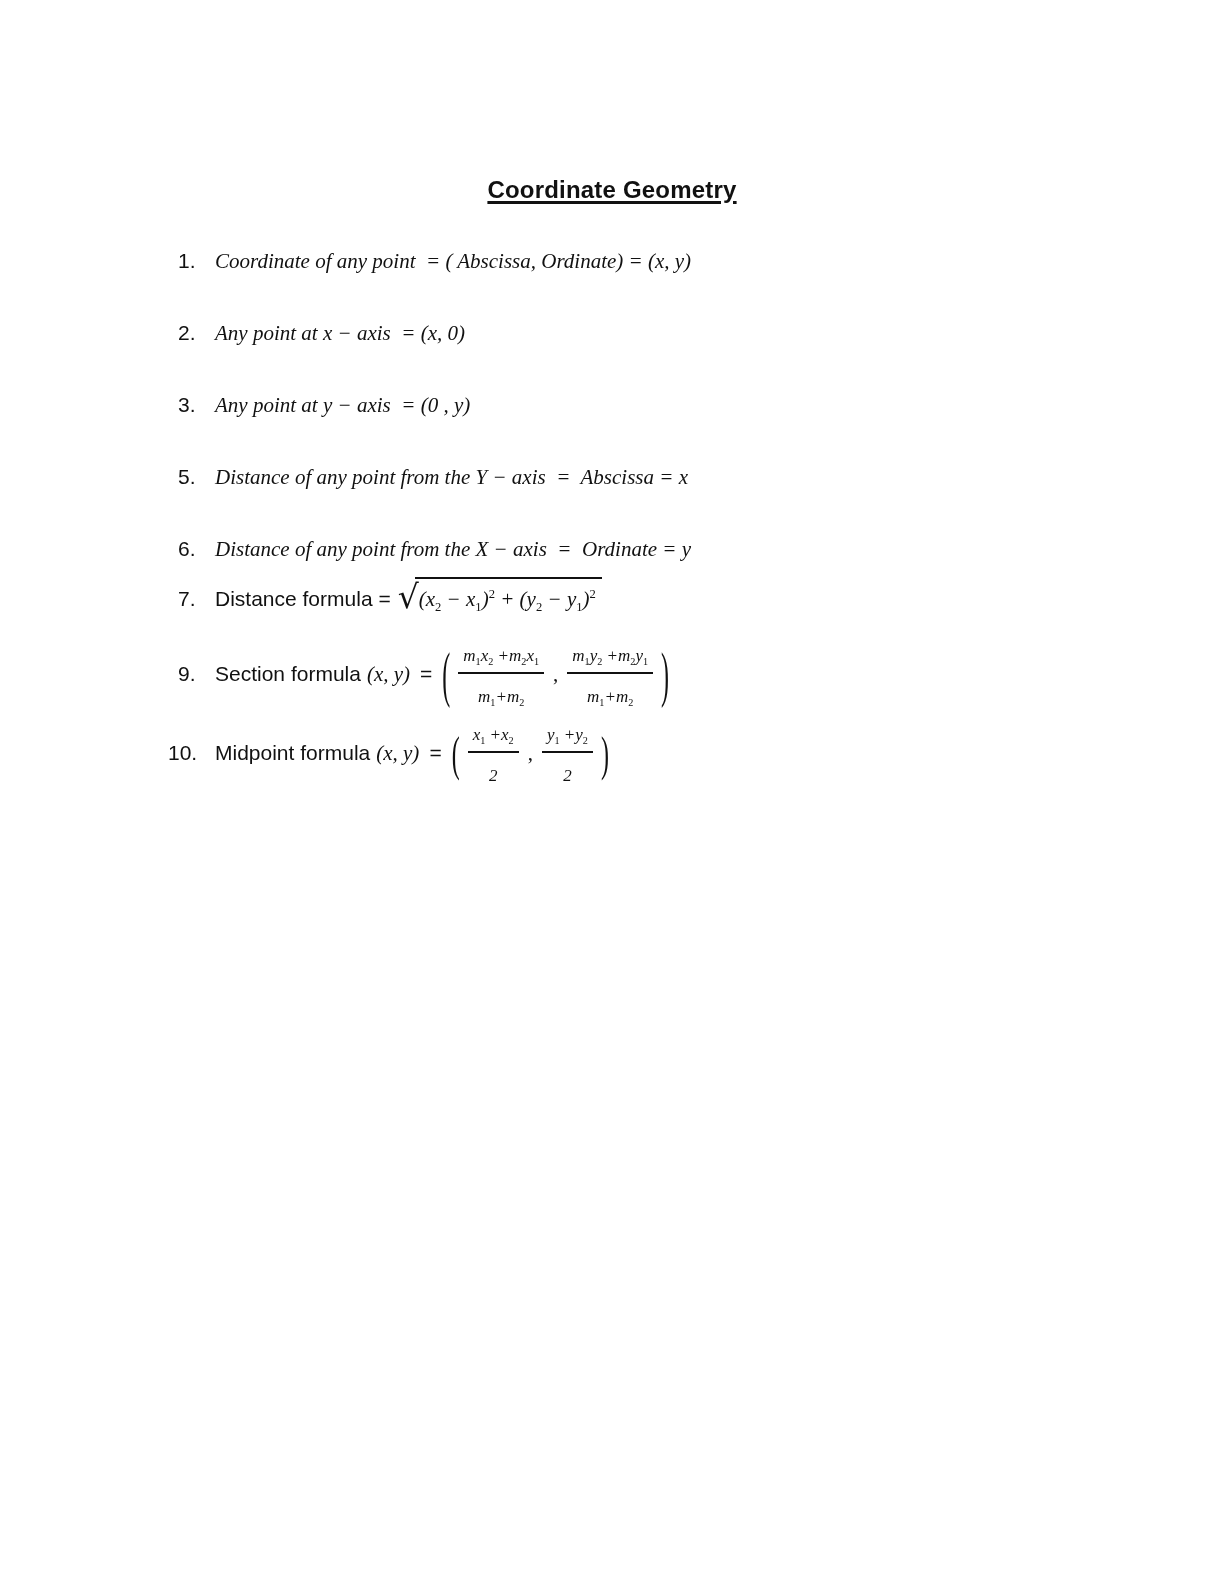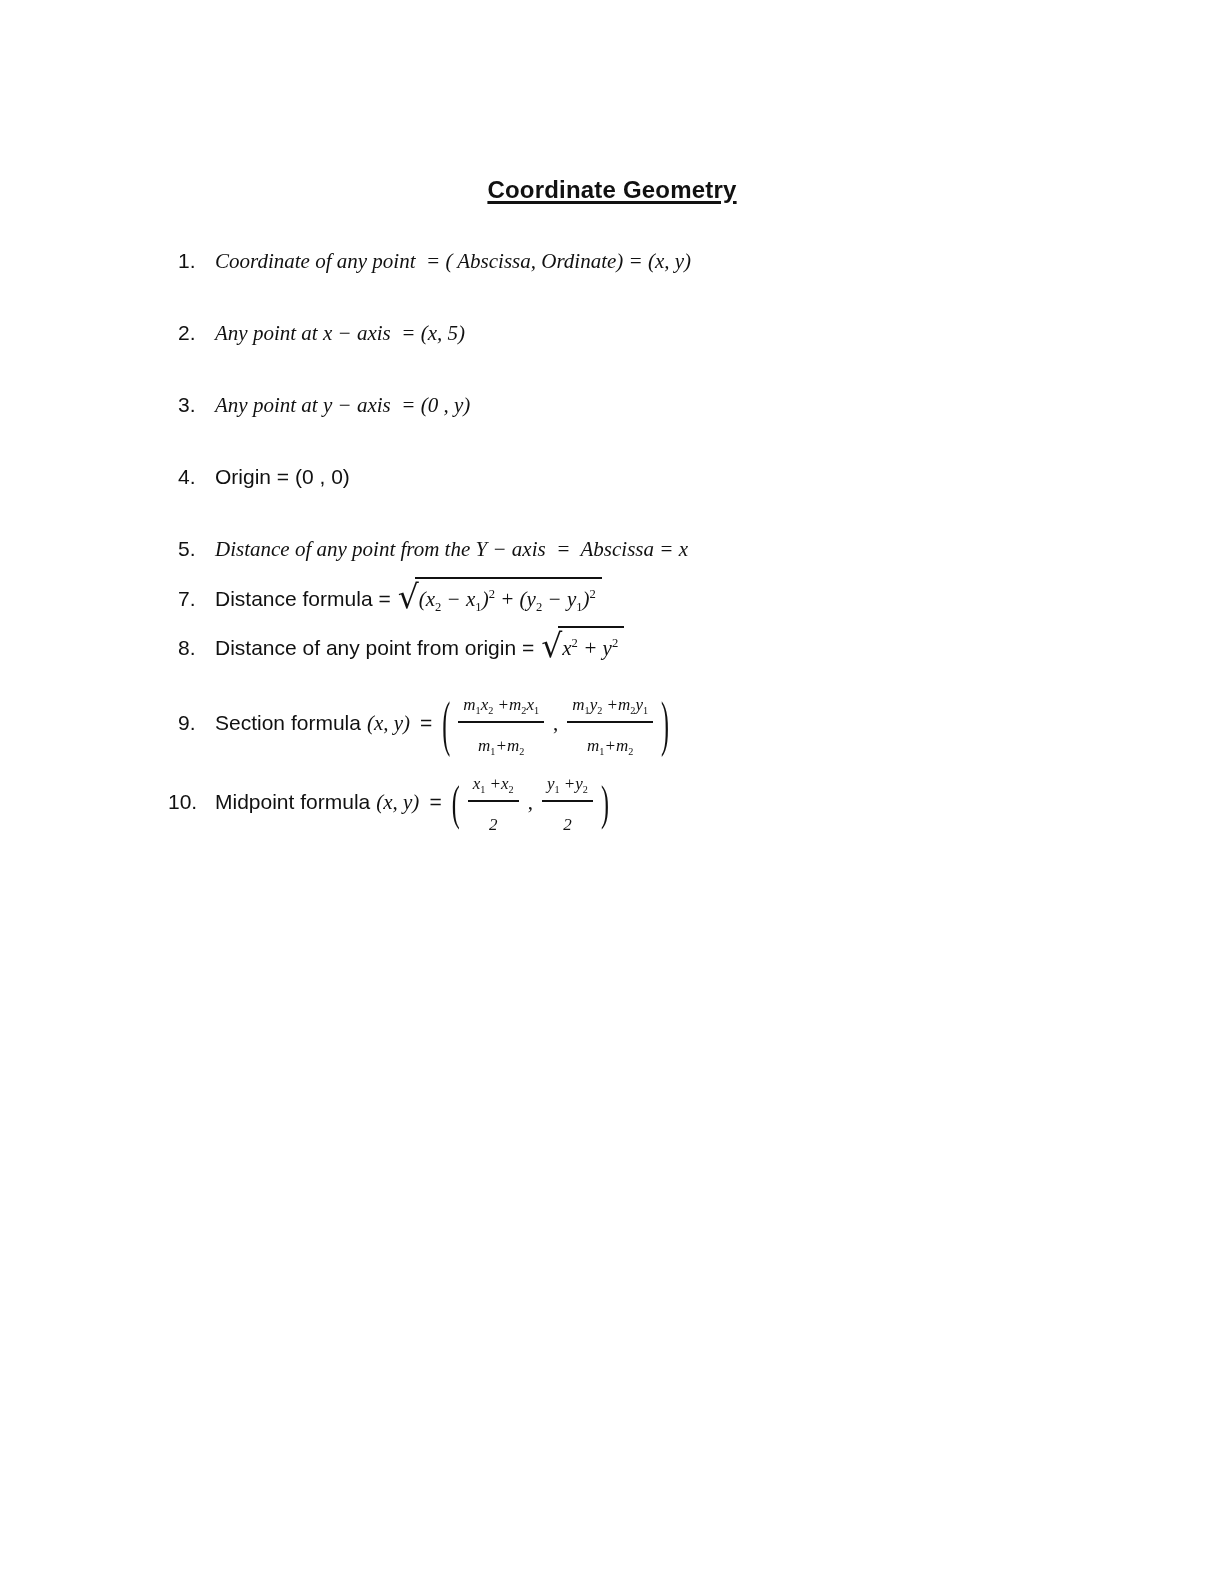--- a/index.html
+++ b/index.html
@@ -113,31 +113,30 @@
 </head>
 <body>
 
 <div class="page">
   <div class="title">Coordinate Geometry</div>
 
   <div class="list">
 
     <div class="row"><span class="num">1.</span><span class="it">Coordinate of any point  = ( Abscissa, Ordinate) = (x, y)</span></div>
 
-    <div class="row"><span class="num">2.</span><span class="it">Any point at x − axis  = (x, 5)</span></div>
+    <div class="row"><span class="num">2.</span><span class="it">Any point at x − axis  = (x, 0)</span></div>
 
     <div class="row"><span class="num">3.</span><span class="it">Any point at y − axis  = (0 , y)</span></div>
 
-    <div class="row"><span class="num">4.</span><span class="plain">Origin = (0 , 0)</span></div>
 
     <div class="row"><span class="num">5.</span><span class="it">Distance of any point from the Y − axis  =  Abscissa = x</span></div>
 
+    <div class="row"><span class="num">6.</span><span class="it">Distance of any point from the X − axis  =  Ordinate = y</span></div>
 
     <div class="row row7"><span class="num">7.</span><span class="lbl">Distance formula =</span><span class="sqrt"><span class="rad">√</span><span class="radicand"><span class="it">(x</span><sub>2</sub><span class="it"> − x</span><sub>1</sub><span class="it">)</span><sup>2</sup><span class="it"> + (y</span><sub>2</sub><span class="it"> − y</span><sub>1</sub><span class="it">)</span><sup>2</sup></span></span></div>
 
-    <div class="row row8"><span class="num">8.</span><span class="lbl">Distance of any point from origin =</span><span class="sqrt"><span class="rad">√</span><span class="radicand"><span class="it">x</span><sup>2</sup><span class="it"> + y</span><sup>2</sup></span></span></div>
 
     <div class="row row9"><span class="num">9.</span><span class="lbl">Section formula</span><span class="it xy">(x, y)</span><span class="eq">=</span><span class="bigp">(</span><span class="frac"><span class="fn"><span>m</span><sub>1</sub><span>x</span><sub>2</sub><span> +m</span><sub>2</sub><span>x</span><sub>1</sub></span><span class="fd"><span>m</span><sub>1</sub><span>+m</span><sub>2</sub></span></span><span class="fcomma">,</span><span class="frac"><span class="fn"><span>m</span><sub>1</sub><span>y</span><sub>2</sub><span> +m</span><sub>2</sub><span>y</span><sub>1</sub></span><span class="fd"><span>m</span><sub>1</sub><span>+m</span><sub>2</sub></span></span><span class="bigp">)</span></div>
 
     <div class="row row10"><span class="num num-wide">10.</span><span class="lbl">Midpoint formula</span><span class="it xy">(x, y)</span><span class="eq">=</span><span class="bigp bigp-sm">(</span><span class="frac"><span class="fn"><span>x</span><sub>1</sub><span> +x</span><sub>2</sub></span><span class="fd">2</span></span><span class="fcomma">,</span><span class="frac"><span class="fn"><span>y</span><sub>1</sub><span> +y</span><sub>2</sub></span><span class="fd">2</span></span><span class="bigp bigp-sm">)</span></div>
 
   </div>
 </div>
 
 </body></html>

